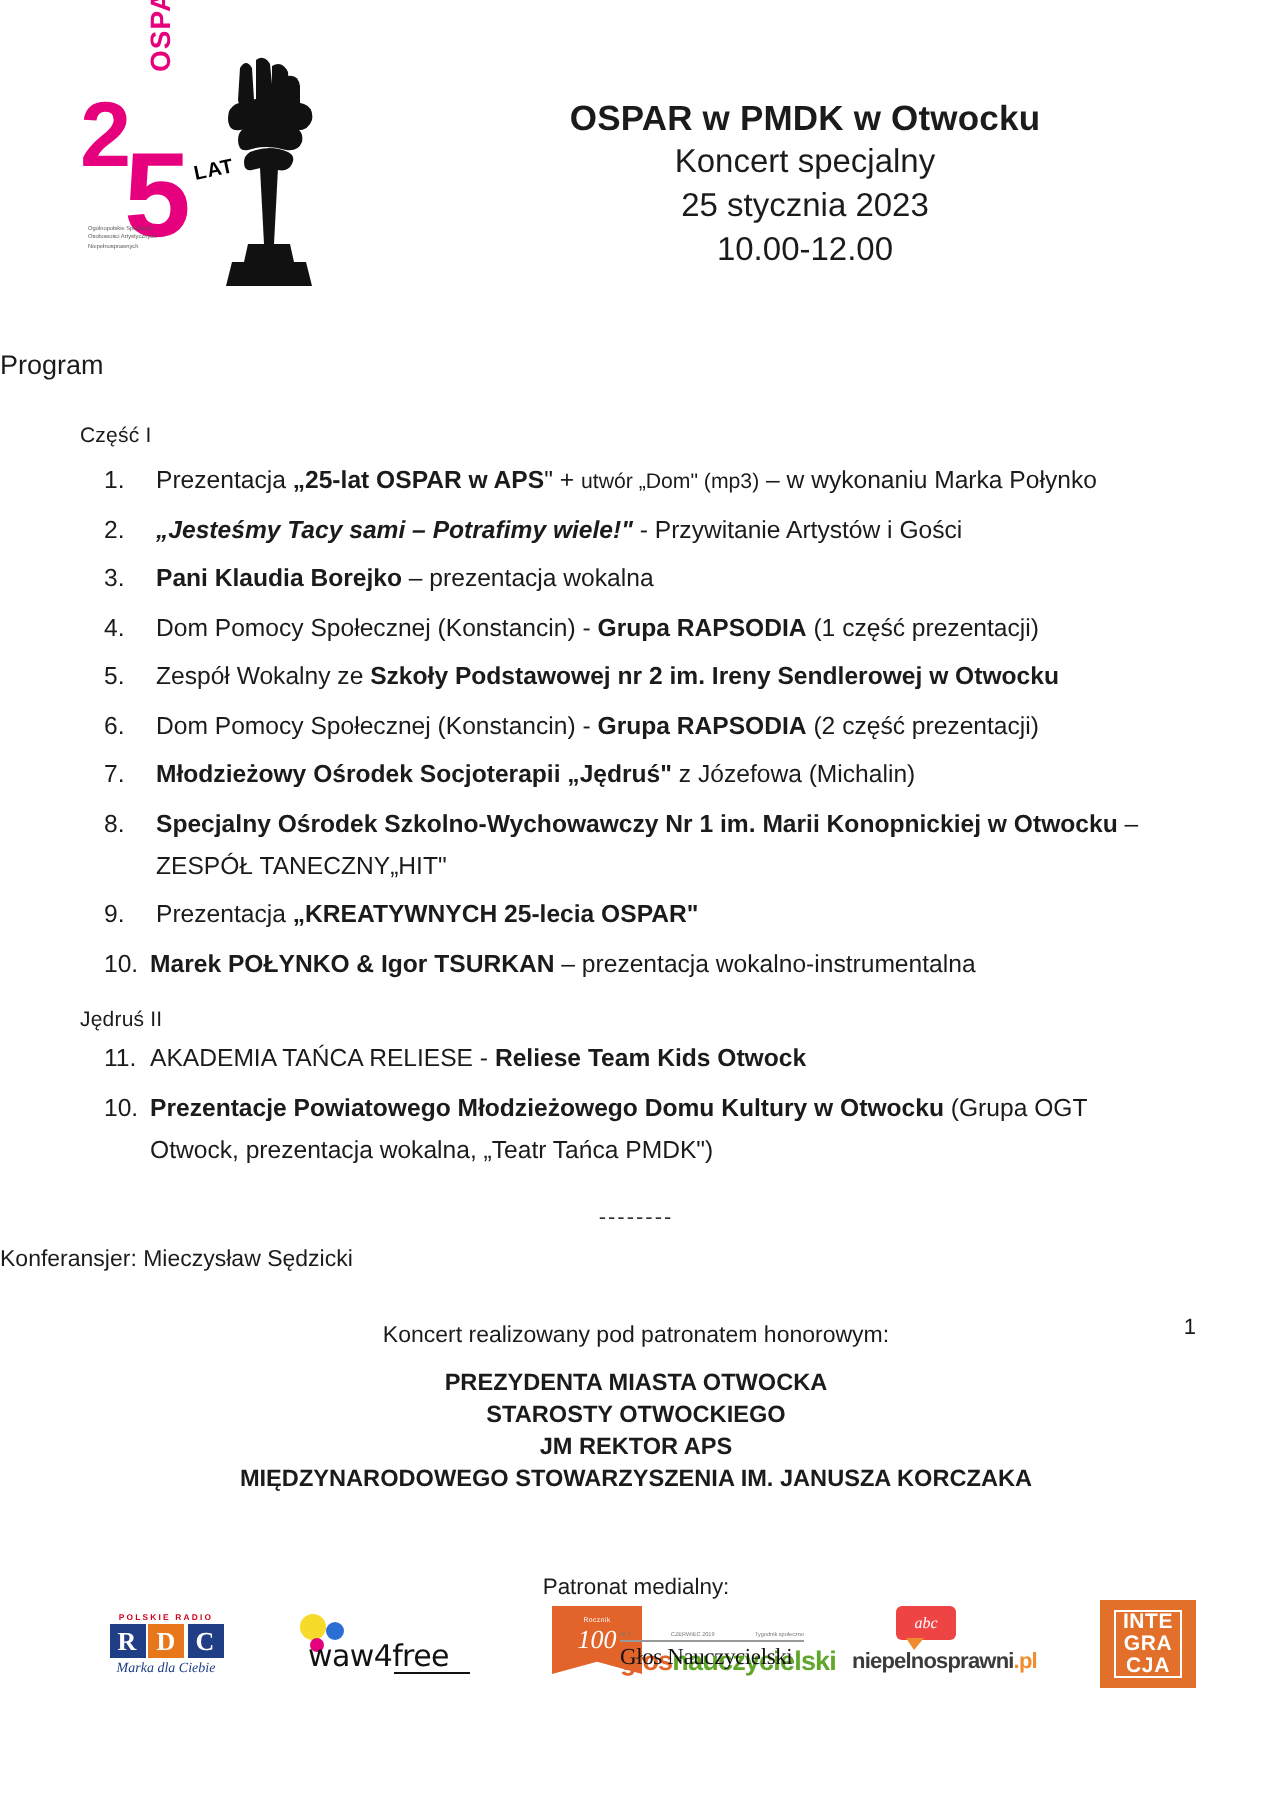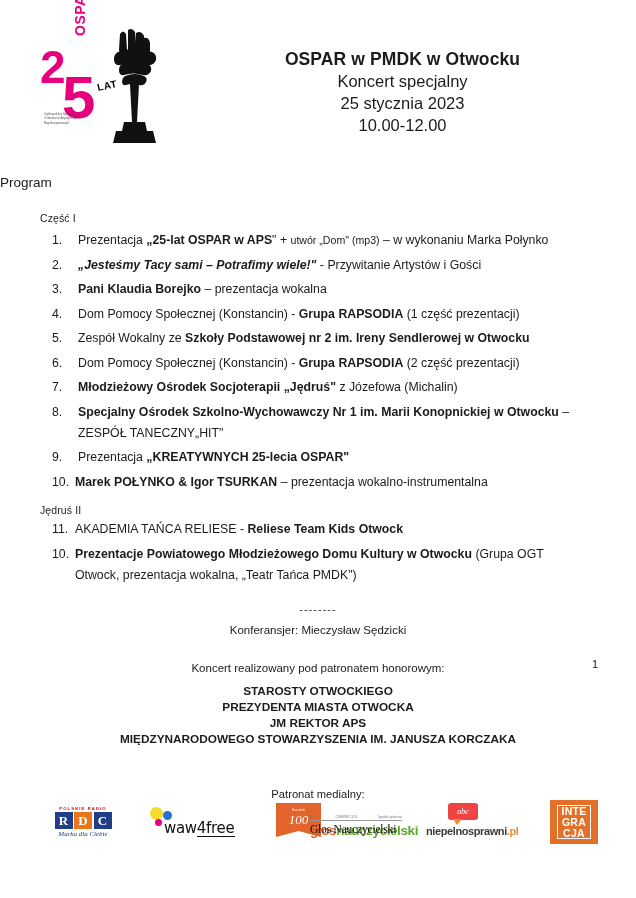--- a/index.html
+++ b/index.html
@@ -38,21 +38,21 @@
   li.item .num{width:26px;min-width:26px;text-align:left;}
   li.item.tight .num{width:23px;min-width:23px;}
   li.item .txt{flex:1;}
   .b{font-weight:bold;}
   .bi{font-weight:bold;font-style:italic;}
   .sm{font-size:10.6px;}
   .cont{display:block;margin-top:2px;}
 
   
   .dashes{text-align:center;font-size:11px;letter-spacing:1px;margin-top:18px;color:#333;}
-  .mc{text-align:center;font-size:11.5px;margin-top:9px;}
+  .mc{text-align:left;font-size:11.5px;margin-top:9px;}
   .patron-intro{text-align:center;font-size:11.5px;margin-top:26px;}
   .patron-list{text-align:center;font-size:11.8px;font-weight:bold;line-height:1.38;margin-top:9px;}
   .media-intro{text-align:center;font-size:11.2px;margin-top:40px;}
   .page-num{position:absolute;right:38px;top:658px;font-size:11px;}
   .dig2{font-size:46px;line-height:34px;position:absolute;left:6px;top:22px;color:#E6007E;font-weight:bold;}
   .dig5{font-size:60px;line-height:44px;position:absolute;left:28px;top:48px;color:#E6007E;font-weight:bold;}
   .ospar-v{
     position:absolute;left:38px;top:8px;
     color:#E6007E;font-weight:bold;font-size:14px;letter-spacing:.5px;
     transform:rotate(-90deg);transform-origin:left top;
@@ -80,21 +80,21 @@
   .rdc .b2{background:#E8761A;}
   .rdc .b3{background:#1F3E85;}
   .rdc .script{font-family:"Liberation Serif",serif;font-style:italic;font-size:7px;color:#1F3E85;margin-top:1px;}
 
   
   .w4f{margin-left:32px;width:104px;position:relative;height:34px;}
   .w4f .dot{position:absolute;border-radius:50%;}
   .w4f .d1{width:13px;height:13px;background:#F6DB2B;left:4px;top:2px;}
   .w4f .d2{width:9px;height:9px;background:#2B6FD4;left:17px;top:6px;}
   .w4f .d3{width:7px;height:7px;background:#E5007D;left:9px;top:14px;}
-  .w4f .wtxt{position:absolute;left:18px;top:14px;font-size:15px;color:#111;
+  .w4f .wtxt{position:absolute;left:8px;top:14px;font-size:15px;color:#111;
              font-family:"DejaVu Sans", sans-serif;letter-spacing:-.3px;}
   .w4f .uline{position:absolute;left:51px;top:31px;width:38px;height:1.4px;background:#111;}
 
   
   .gn{margin-left:26px;width:128px;position:relative;height:42px;}
   .gn .ribbon{position:absolute;left:0;top:2px;width:45px;height:34px;background:#E2642A;
               clip-path:polygon(0 0,100% 0,100% 100%,50% 82%,0 100%);
               color:#fff;text-align:center;}
   .gn .ribbon .r1{font-size:3.4px;margin-top:5px;letter-spacing:.2px;}
   .gn .ribbon .r2{font-size:13px;font-family:"Liberation Serif",serif;font-style:italic;line-height:13px;margin-top:1px;}
@@ -214,22 +214,22 @@
       <li class="item tight">
         <span class="num">10.</span>
         <span class="txt"><span class="b">Prezentacje Powiatowego Młodzieżowego Domu Kultury w Otwocku</span><span> (Grupa OGT</span><span class="cont">Otwock, prezentacja wokalna, „Teatr Tańca PMDK")</span></span>
       </li>
     </ol>
 
   <div class="dashes">--------</div>
   <div class="mc">Konferansjer: Mieczysław Sędzicki</div>
   <div class="patron-intro">Koncert realizowany pod patronatem honorowym:</div>
   <div class="patron-list" id="patron-list">
+      <div>PREZYDENTA MIASTA OTWOCKA</div>
       <div>STAROSTY OTWOCKIEGO</div>
-      <div>PREZYDENTA MIASTA OTWOCKA</div>
       <div>JM REKTOR APS</div>
       <div>MIĘDZYNARODOWEGO STOWARZYSZENIA IM. JANUSZA KORCZAKA</div>
     </div>
   <div class="media-intro">Patronat medialny:</div>
 
   <div class="page-num">1</div>
 
   <div class="media-row">
 
     <div class="mlogo rdc">

